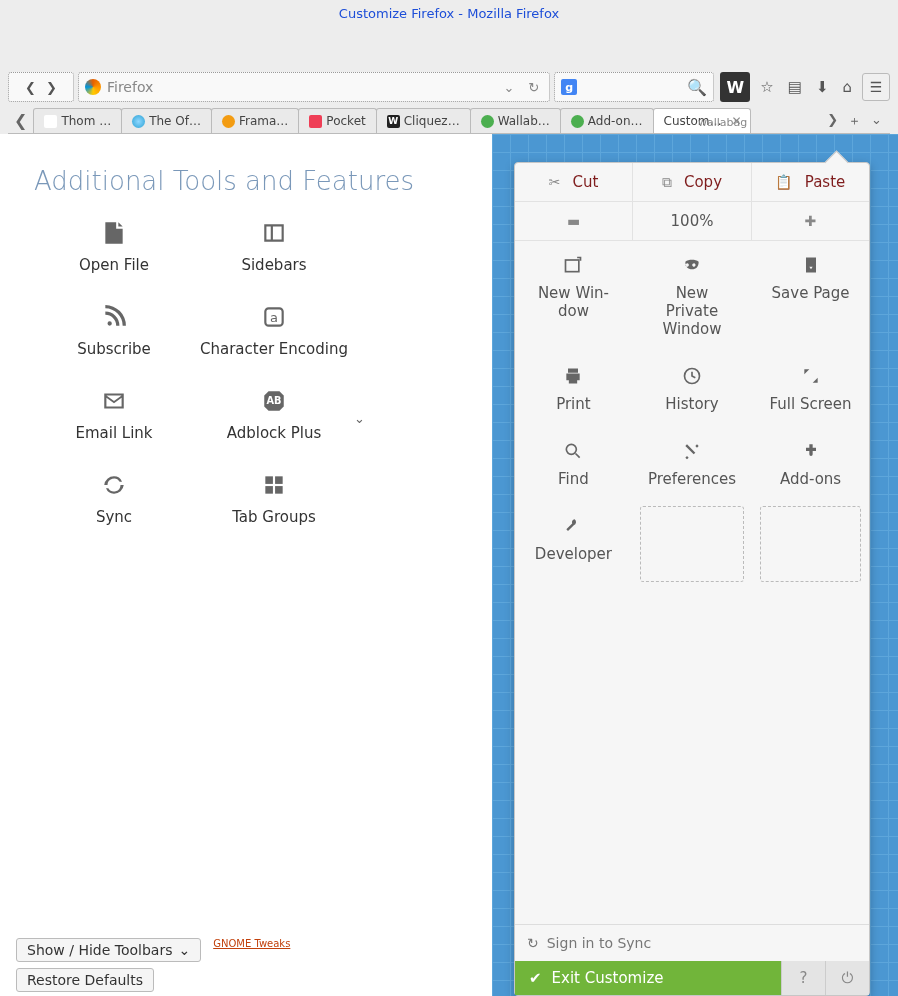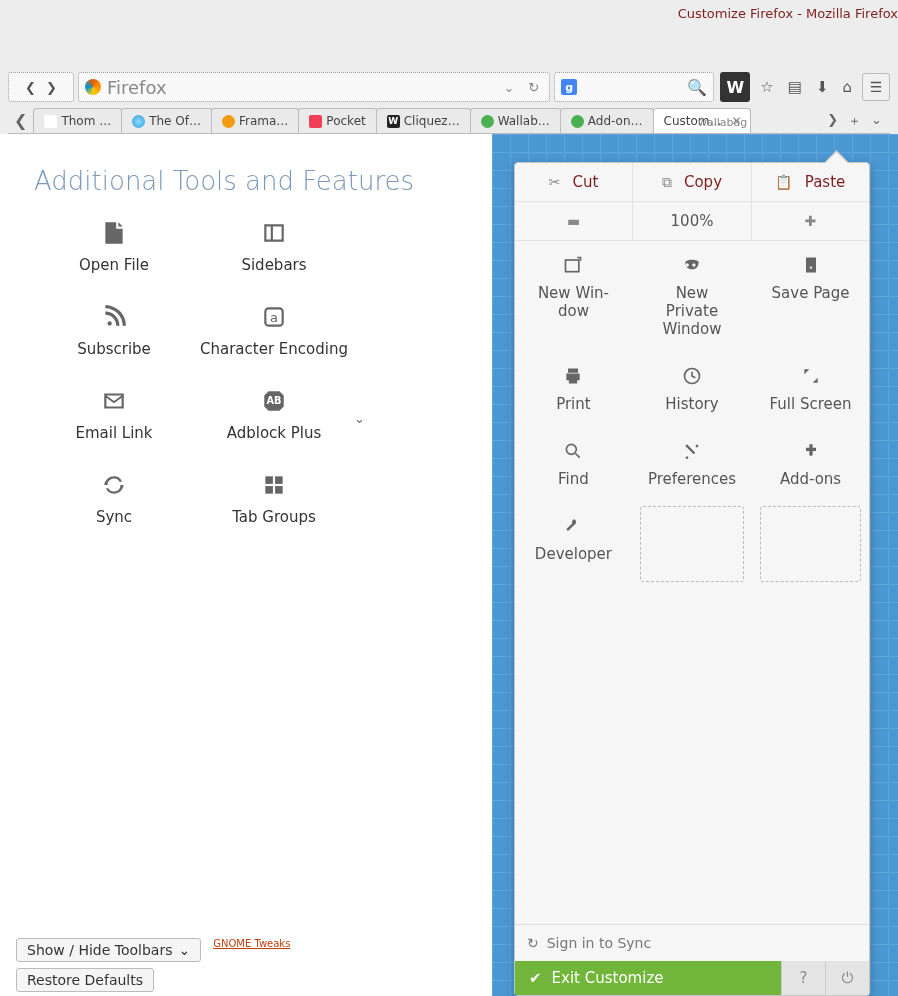--- a/index.html
+++ b/index.html
@@ -1,27 +1,27 @@
 <!DOCTYPE html>
 <html><head>
 <meta charset="utf-8">
 <style>
 * { box-sizing: border-box; margin: 0; padding: 0; font-family: "DejaVu Sans", Arial, sans-serif; }
 body { width: 898px; height: 996px; background: #ededed; overflow: hidden; }
-.titlebar { height: 28px; text-align: right; font-size: 13px; color: #7f1d1d; padding-top: 6px; background: #ededed; }
+.titlebar { height: 28px; text-align: center; font-size: 13px; color: #1d4ed8; padding-top: 6px; background: #ededed; }
 .window { position: relative; width: 898px; height: 968px; }
 
 
 .tool-row { position: absolute; top: 42px; left: 8px; right: 8px; height: 34px; display: flex; align-items: center; gap: 4px; }
 .dotted-box { border: 1px dotted #9a9a9a; background: #f9f9f9; border-radius: 3px; height: 30px; display: flex; align-items: center; }
 .navbtns { width: 66px; justify-content: center; gap: 10px; }
 .navbtns span { font-size: 13px; color: #555; }
 .urlbox { flex: 1; padding: 0 6px; gap: 6px; }
 .fxicon { width: 16px; height: 16px; border-radius: 50%; background: conic-gradient(#e66000,#ff9500,#ffcb00,#0095dd,#e66000); }
-.ph { color: #888; font-size: 18px; flex: 1; }
+.ph { color: #888; font-size: 14px; flex: 1; }
 .reload, .dropdown { color: #888; font-size: 13px; padding: 0 4px; }
 .searchbox { width: 160px; padding: 0 6px; justify-content: space-between; }
 .gicon { width: 16px; height: 16px; background: #4285f4; color: #fff; font-size: 11px; font-weight: bold; display: inline-flex; align-items: center; justify-content: center; border-radius: 2px; }
 .wicondark { width: 30px; height: 30px; background: #333; color: #fff; font-weight: bold; display: inline-flex; align-items: center; justify-content: center; border-radius: 3px; margin-left:2px; position: relative; z-index: 5;}
 .tbicons { display: flex; gap: 14px; padding: 0 6px; font-size: 15px; color: #555; }
 .menuicon { width: 28px; height: 28px; display: inline-flex; align-items: center; justify-content: center; border: 1px solid #bbb; background: #f0f0f0; border-radius: 3px; font-size: 14px; color: #555; }
 
 
 .tabstrip { position: absolute; top: 80px; left: 8px; right: 8px; height: 26px; display: flex; align-items: center; border-bottom: 1px solid #bbb; }
 .tab { height: 25px; border: 1px solid #bbb; border-bottom: none; background: #eaeaea; display: inline-flex; align-items: center; padding: 0 10px; gap: 4px; font-size: 12px; color: #444; border-radius: 3px 3px 0 0; margin-right: -1px; max-width: 98px; overflow: hidden; white-space: nowrap; }

